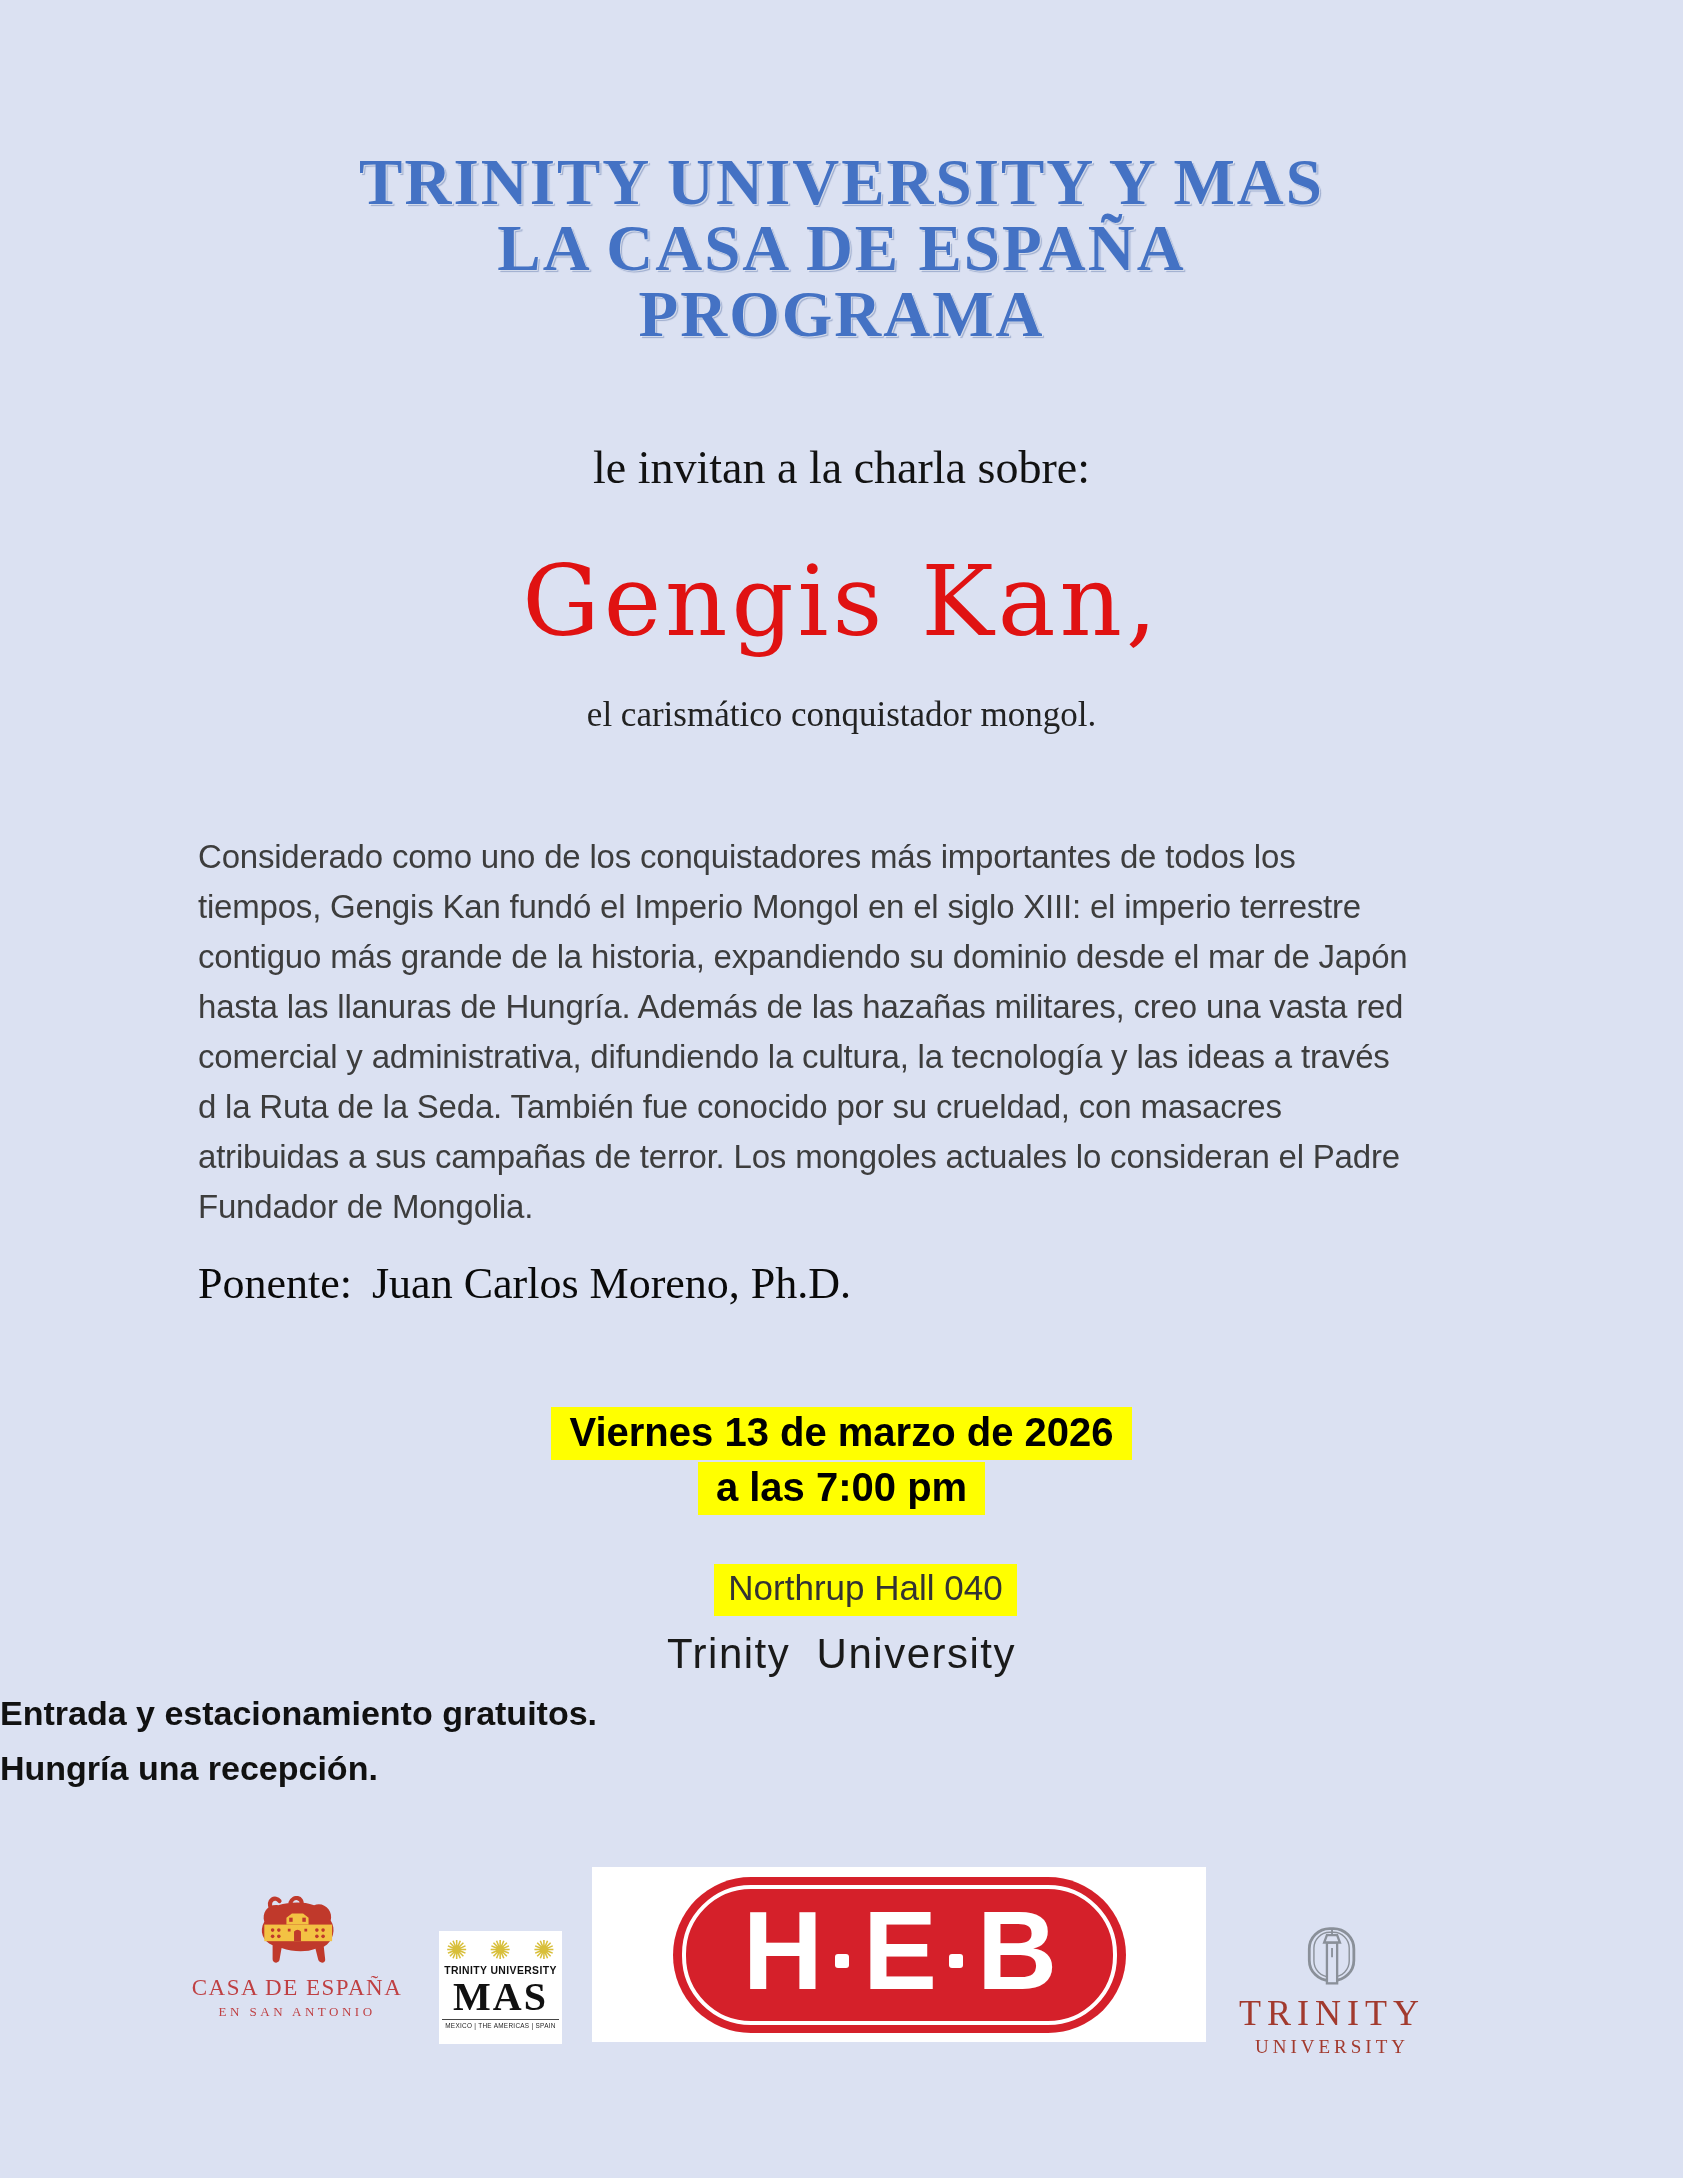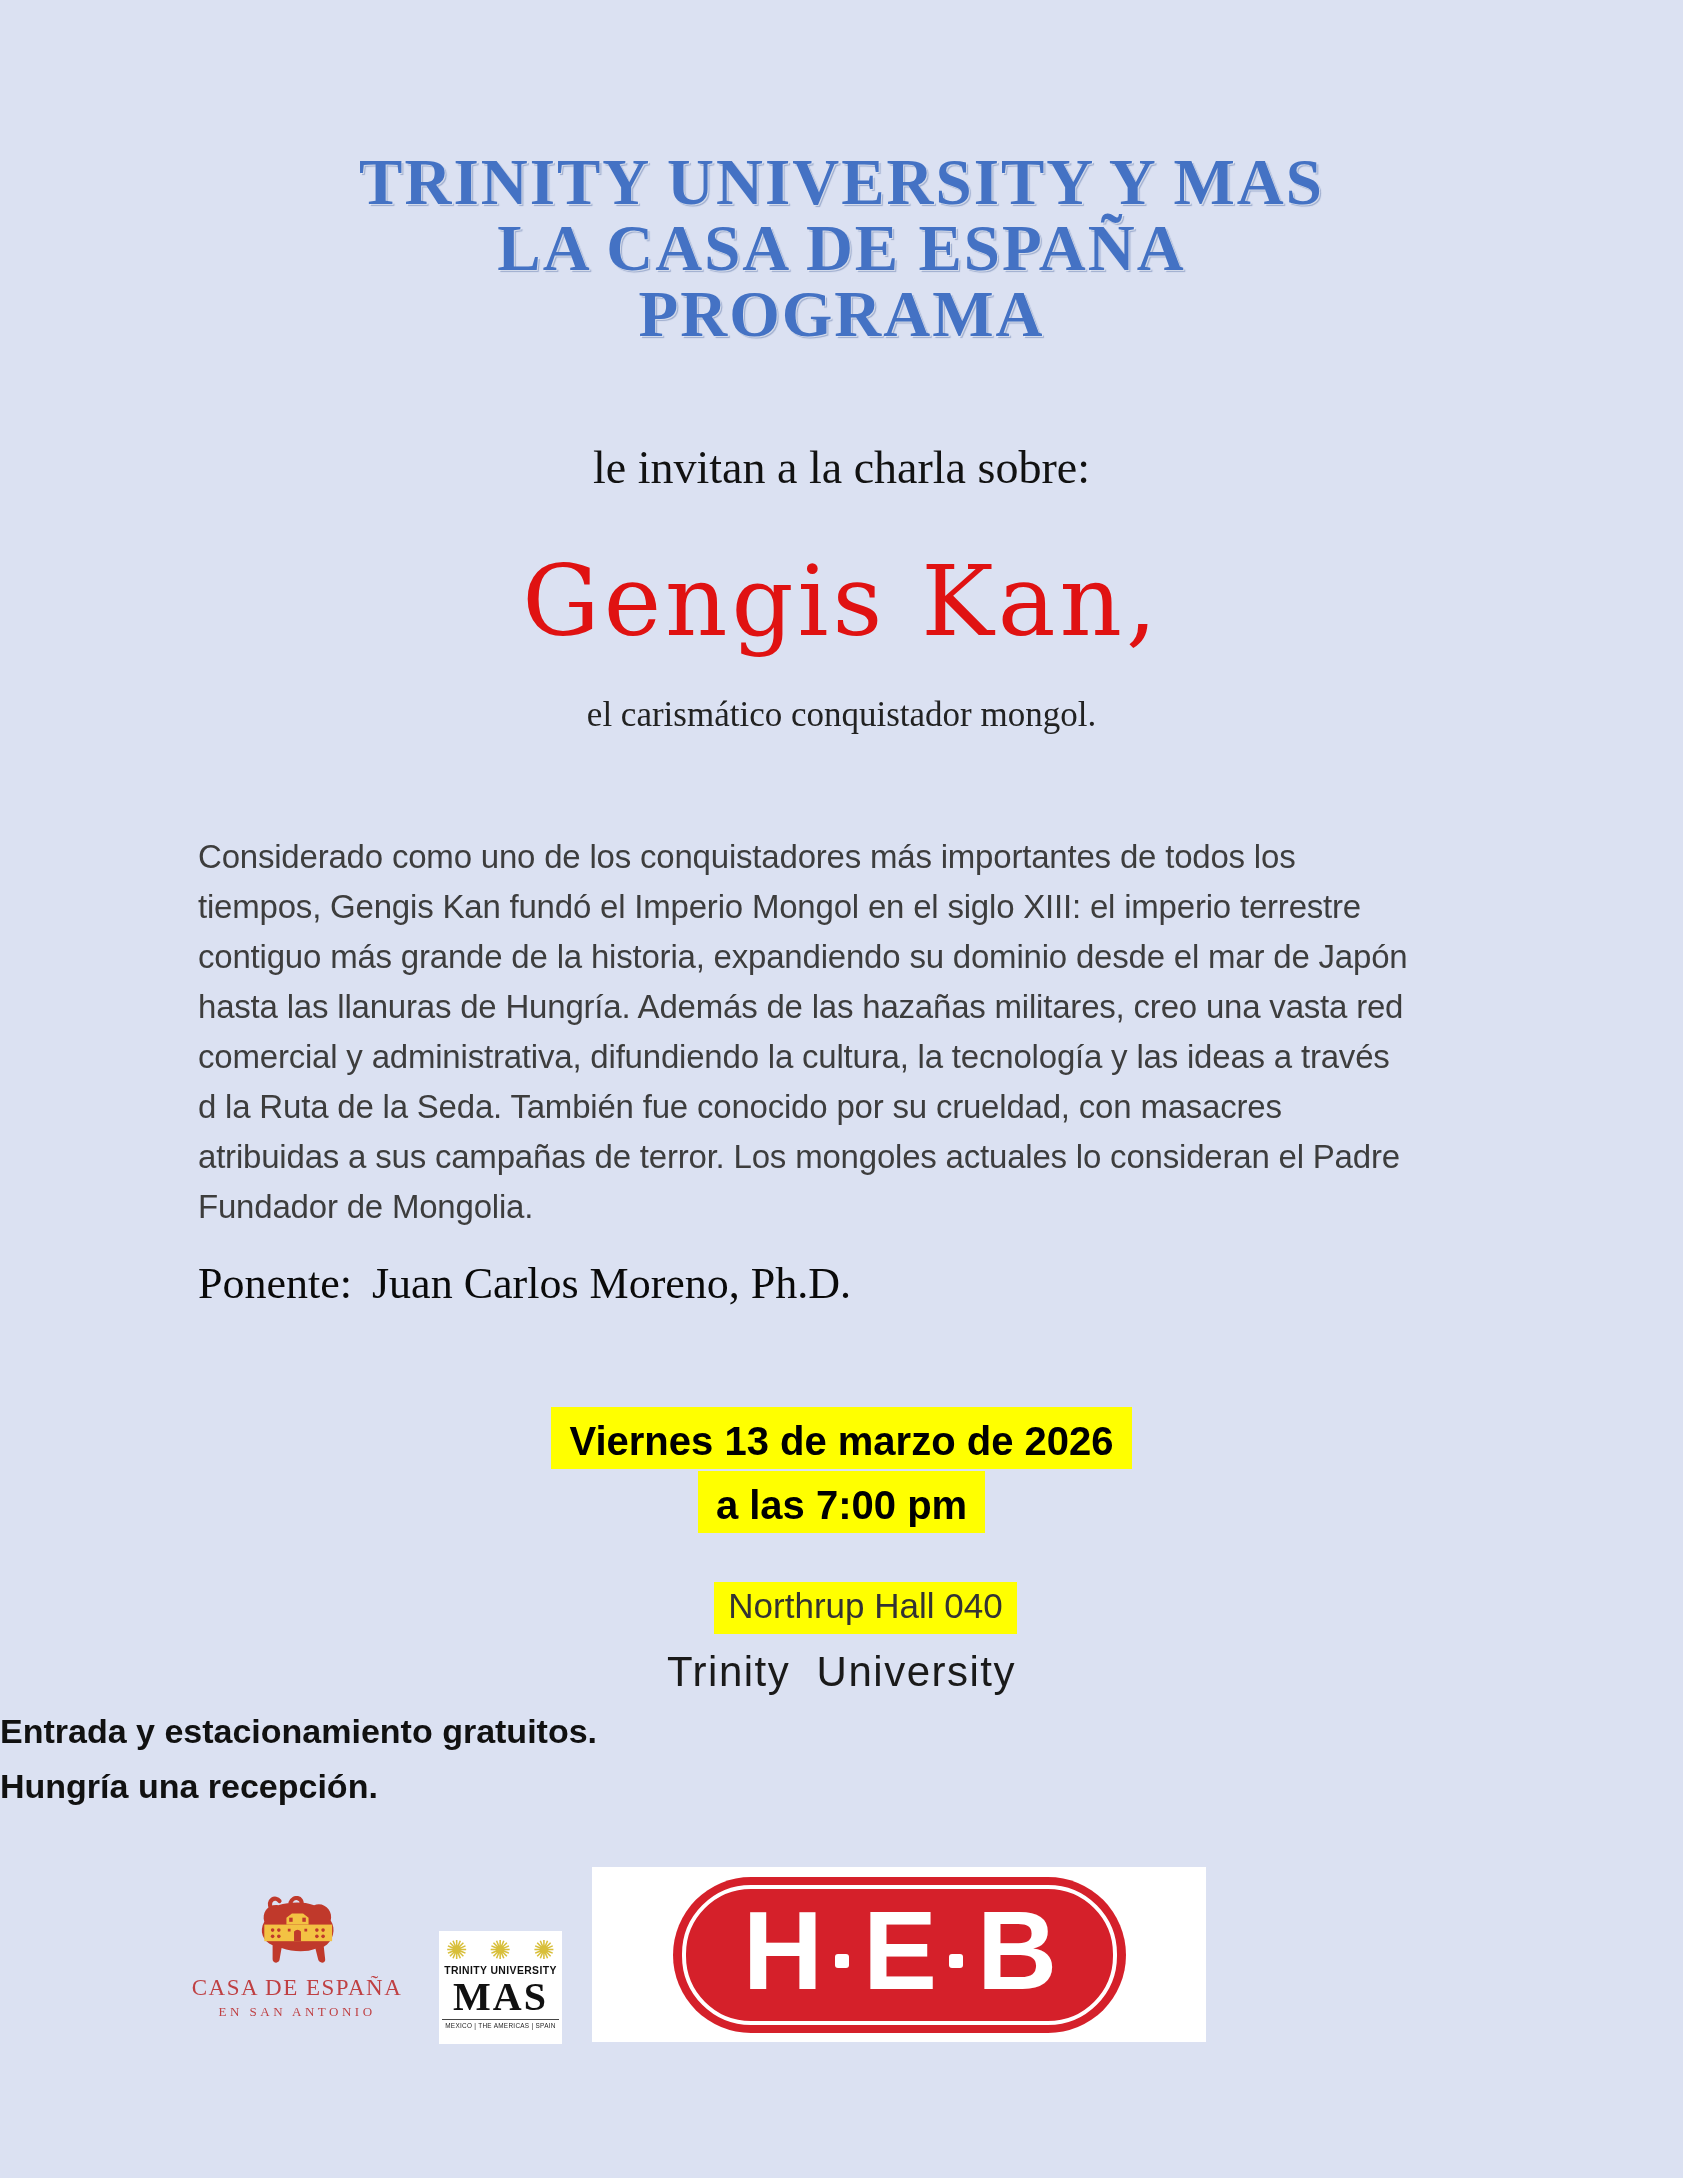--- a/index.html
+++ b/index.html
@@ -71,21 +71,21 @@
   .hl {
     display:inline-block;
     background:#ffff00;
     color:#000;
   }
   .date-line {
     font-family:"Liberation Sans", sans-serif;
     font-weight:bold;
     font-size:40px;
     line-height:44px;
-    padding:12px 18px 6px 18px;
+    padding:3px 18px 6px 18px;
     margin:1px 0;
   }
   .hall-line { margin-top:48px; text-align:center;padding-left:48px; }
   .hall-line .hl {
     font-family:"Liberation Sans", sans-serif;
     font-weight:400;
     font-size:35px;
     line-height:40px;
     color:#333;
     padding:4px 14px 8px 14px;
@@ -286,16 +286,30 @@
         <div class="heb-text">
           <span>H</span>
           <span class="heb-dot"></span>
           <span>E</span>
           <span class="heb-dot"></span>
           <span>B</span>
         </div>
       </div>
     </div>
 
+    <div class="trinity-logo">
+      <span>
+        <svg width="65" height="61" viewBox="0 0 70 64">
+          <rect x="10" y="3" width="48" height="56" rx="22" fill="none" stroke="#8a9099" stroke-width="3"></rect>
+          <rect x="15" y="7" width="38" height="48" rx="17" fill="none" stroke="#8a9099" stroke-width="1.5"></rect>
+          <rect x="29" y="18" width="11" height="44" fill="#dbe1f2" stroke="#8a9099" stroke-width="2.5"></rect>
+          <path d="M26,18 L43,18 L40,10 L29,10 Z" fill="#dbe1f2" stroke="#8a9099" stroke-width="2.5"></path>
+          <line x1="34.5" y1="4" x2="34.5" y2="10" stroke="#8a9099" stroke-width="2"></line>
+          <line x1="34.5" y1="24" x2="34.5" y2="34" stroke="#8a9099" stroke-width="2"></line>
+        </svg>
+      </span>
+      <div class="trinity-name">TRINITY</div>
+      <div class="trinity-sub">UNIVERSITY</div>
+    </div>
 
   </div>
 </div>
 
 
 </body></html>

